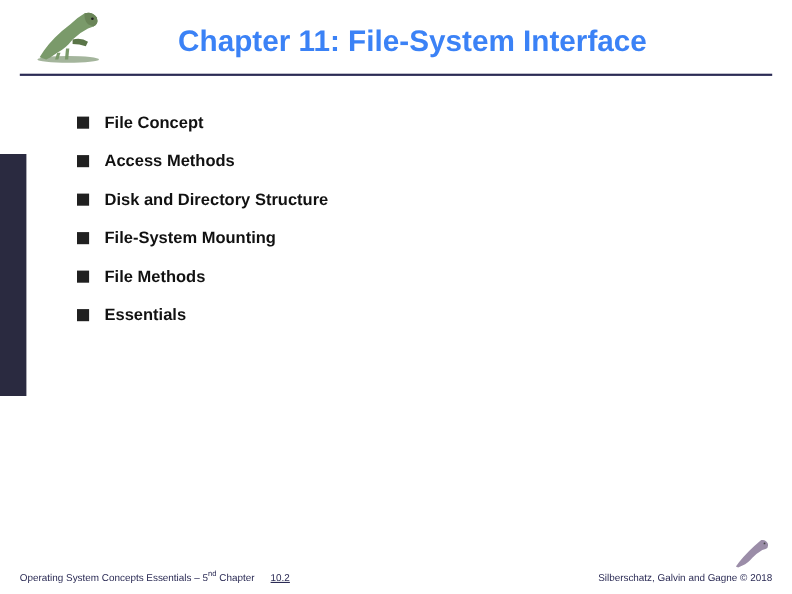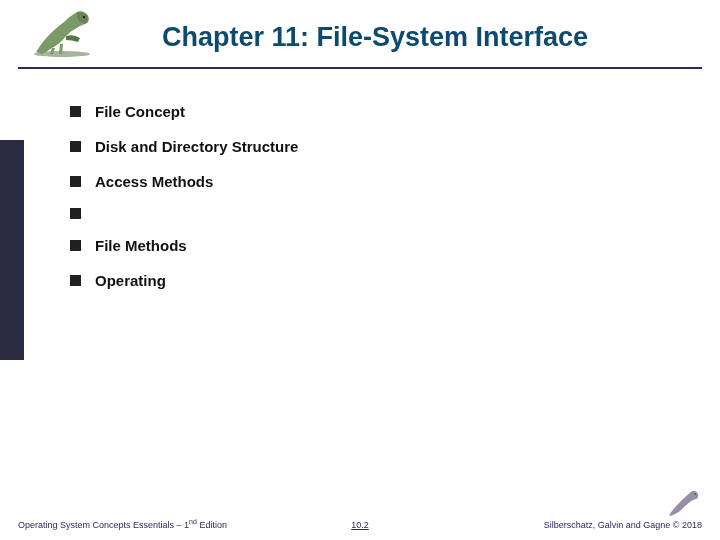--- a/index.html
+++ b/index.html
@@ -36,21 +36,21 @@
       position: absolute;
       left: 22px;
       top: 4px;
       width: 80px;
       height: 54px;
     }
     .title {
       text-align: center;
       font-size: 27px;
       font-weight: bold;
-      color: #0c4a6e;
+      color: #3b82f6;
       padding: 10px 20px 14px 20px;
       margin-left: 40px;
       margin-right: 10px;
     }
     .title-rule {
       margin: 0 18px 0 18px;
       border: none;
       border-top: 2px solid #2b2b55;
     }
     .content {
@@ -84,21 +84,20 @@
       padding: 0 18px;
       font-size: 9px;
       color: #2b2b55;
     }
     .footer-left {
       flex: 1;
       text-align: left;
     }
     .footer-center {
       flex: 1;
-      text-align: center;
       text-decoration: underline;
     }
     .footer-right {
       flex: 1;
       text-align: right;
       position: relative;
     }
     .footer-dino {
       position: absolute;
       right: 0;
@@ -133,42 +132,43 @@
     <hr class="title-rule">
   </div>
 
   <div class="content">
     <div class="bullet-item">
       <div class="bullet-square"></div>
       <span class="bullet-text">File Concept</span>
     </div>
     <div class="bullet-item">
       <div class="bullet-square"></div>
+      <span class="bullet-text">Access Methods</span>
+    </div>
+    <div class="bullet-item">
+      <div class="bullet-square"></div>
       <span class="bullet-text">Disk and Directory Structure</span>
     </div>
     <div class="bullet-item">
       <div class="bullet-square"></div>
-      <span class="bullet-text">Access Methods</span>
-    </div>
-    <div class="bullet-item">
-      <div class="bullet-square"></div>
+      <span class="bullet-text">File-System Mounting</span>
     </div>
     <div class="bullet-item">
       <div class="bullet-square"></div>
       <span class="bullet-text">File Methods</span>
     </div>
     <div class="bullet-item">
       <div class="bullet-square"></div>
-      <span class="bullet-text">Operating</span>
+      <span class="bullet-text">Essentials</span>
     </div>
   </div>
 
   <div class="footer">
     <div class="footer-left">
-      <span>Operating System Concepts Essentials – 1</span><sup>nd</sup><span> Edition</span>
+      <span>Operating System Concepts Essentials – 5</span><sup>nd</sup><span> Chapter</span>
     </div>
     <div class="footer-center">10.2</div>
     <div class="footer-right">
       <svg class="footer-dino" viewBox="0 0 36 30">
         <path d="M 26 3 Q 30 2 32 6 Q 33 10 30 11 L 27 12 Q 22 15 18 19 Q 14 24 9 26 L 5 28 L 3 27 L 6 23 Q 10 18 15 13 Q 20 8 26 3 Z" fill="#8a7a9a"></path>
         <circle cx="29" cy="6" r="0.8" fill="#222"></circle>
       </svg>
       <span>Silberschatz, Galvin and Gagne © 2018</span>
     </div>
   </div>

